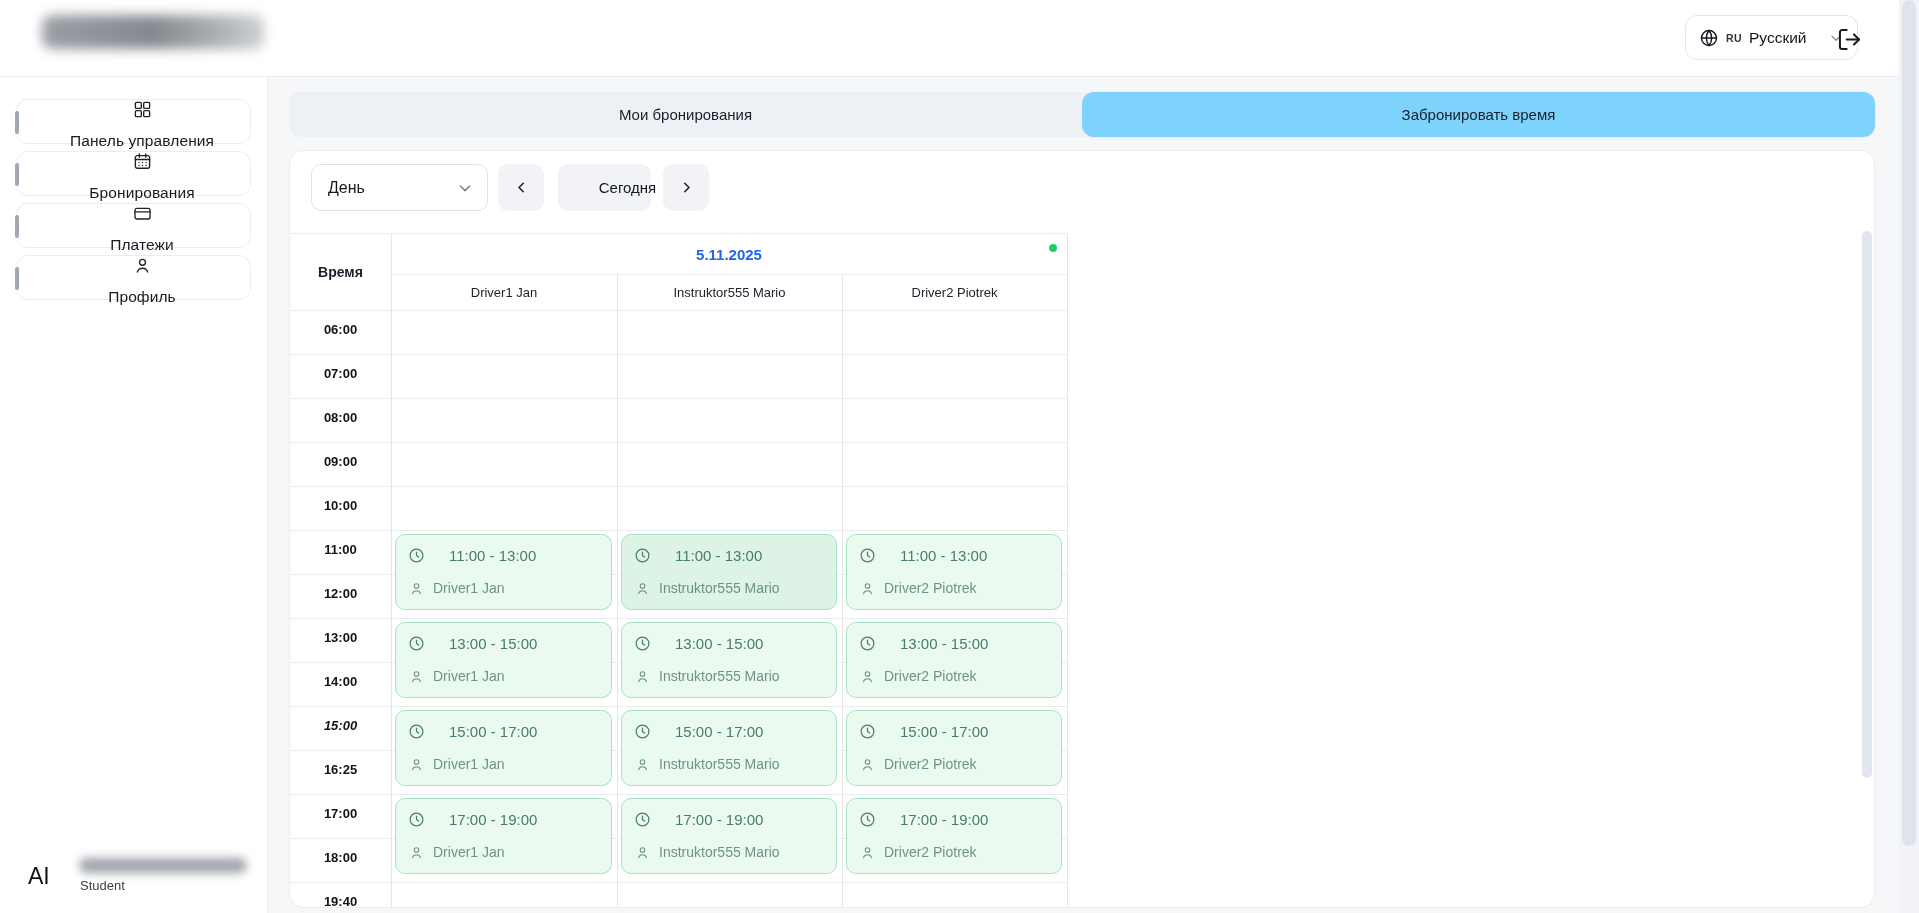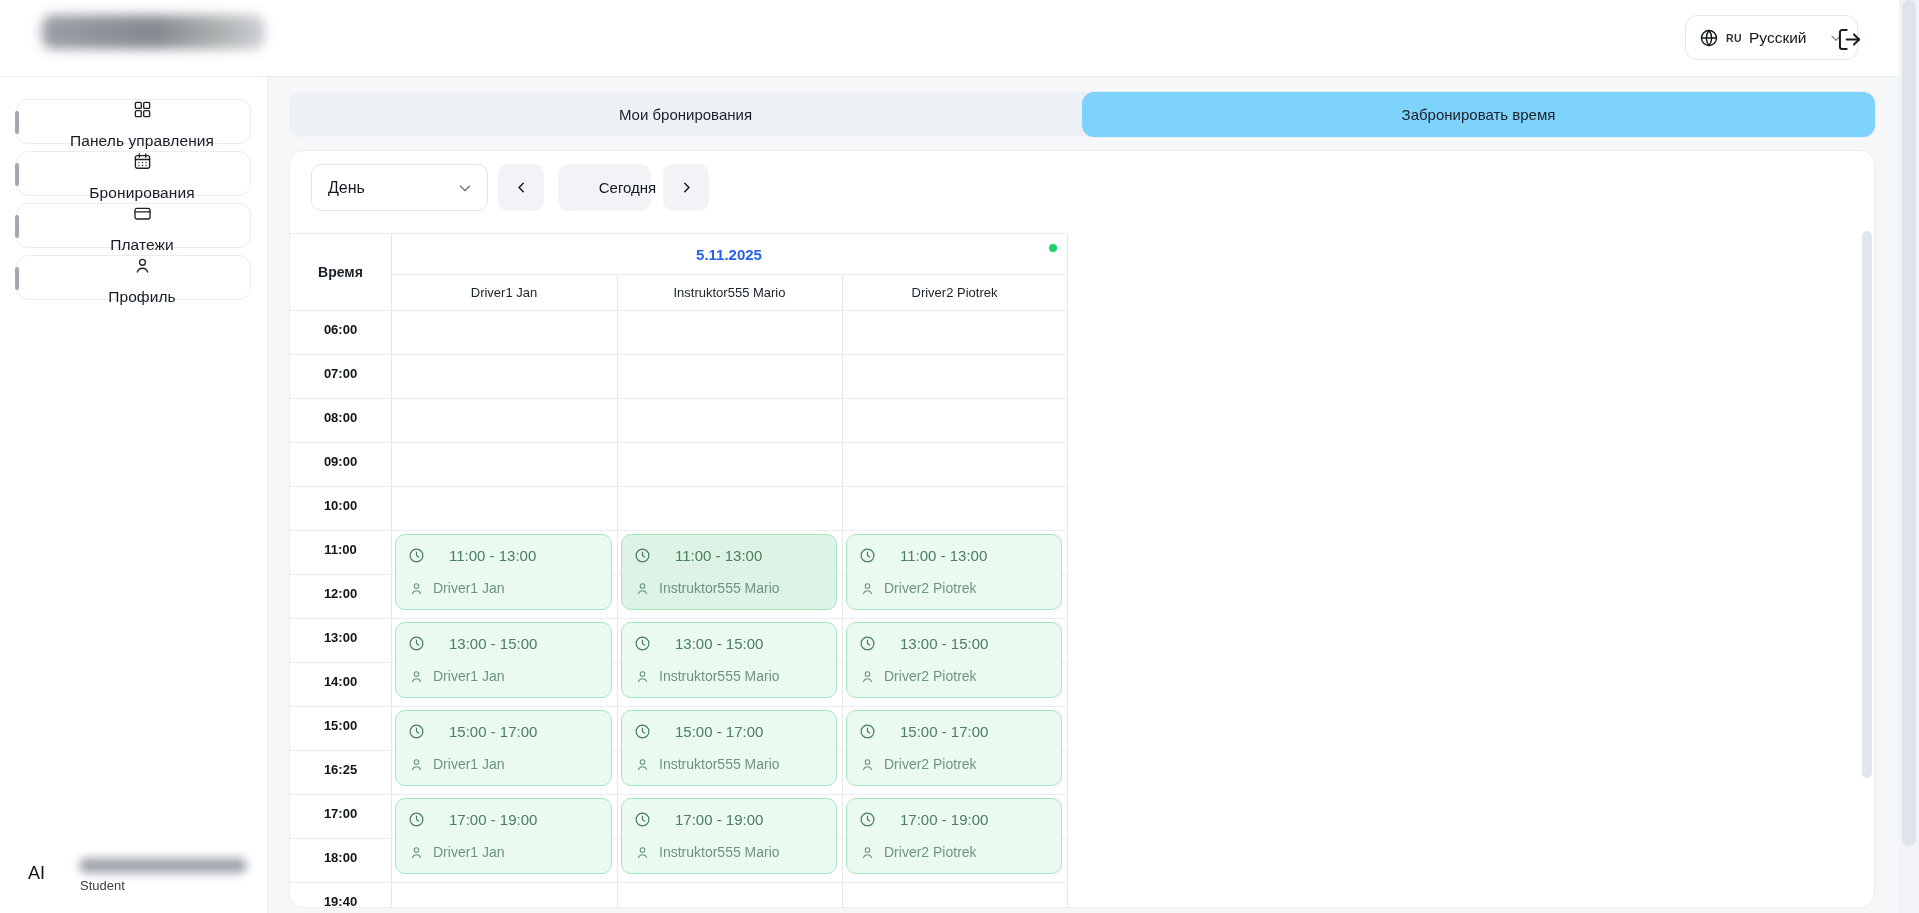--- a/index.html
+++ b/index.html
@@ -26,21 +26,21 @@
   #sidebar { position:absolute; left:0; top:77px; width:268px; height:836px; background:#fff;
              border-right:1px solid #eaedf1; z-index:5; }
   #nav { padding-top:22px; }
   .nav-item { position:relative; margin:0 16px 7px 16px; height:45px; border:1px solid #e9ecf0;
               border-radius:12px; background:#fff; display:flex; align-items:center;
               padding-left:17px; gap:13px; cursor:pointer;flex-direction:column; }
   .nav-accent { position:absolute; left:-2px; top:11px; width:4px; height:23px; border-radius:3px;
                 background:#a2a8b2; }
   .nav-icon { color:#1c222a; }
   .nav-label { font-size:15.5px; font-weight:500; color:#171c24; letter-spacing:.1px; }
-  #user-initials { position:absolute; left:28px; top:786px; font-size:18px; font-weight:500; color:#101419; }
+  #user-initials { position:absolute; left:28px; top:786px; font-size:23px; font-weight:500; color:#101419; }
   #user-name-blur { position:absolute; left:79px; top:781px; width:168px; height:15px; border-radius:8px;
                     background:#878d96; filter:blur(5px); opacity:.8; }
   #user-role { position:absolute; left:80px; top:801px; font-size:13px; color:#3c4148; filter:blur(.6px); }
 
   
   #tabbar { position:absolute; left:289px; top:92px; width:1586px; height:45px; background:#edf0f4;
             border-radius:12px; display:flex; }
   .tab { flex:1; display:flex; align-items:center; justify-content:center; font-size:15px;
          font-weight:500; color:#1a1f28; cursor:pointer; }
   .tab.active { background:#7dd3fc; border-radius:12px; box-shadow:0 0 0 1px #eceff3; }
@@ -225,21 +225,21 @@
       <div class="hour-label" style="top: 264px;">10:00</div>
       <div class="hline" style="left: 0px; top: 252px; width: 778px;"></div>
       <div class="hour-label" style="top: 308px;">11:00</div>
       <div class="hline" style="left: 0px; top: 296px; width: 778px;"></div>
       <div class="hour-label" style="top: 352px;">12:00</div>
       <div class="hline" style="left: 0px; top: 340px; width: 778px;"></div>
       <div class="hour-label" style="top: 396px;">13:00</div>
       <div class="hline" style="left: 0px; top: 384px; width: 778px;"></div>
       <div class="hour-label" style="top: 440px;">14:00</div>
       <div class="hline" style="left: 0px; top: 428px; width: 778px;"></div>
-      <div class="hour-label" style="top: 484px;">15:00</div>
+      <div class="hour-label" style="top: 484px; font-style: italic;">15:00</div>
       <div class="hline" style="left: 0px; top: 472px; width: 778px;"></div>
       <div class="hour-label" style="top: 528px;">16:25</div>
       <div class="hline" style="left: 0px; top: 516px; width: 778px;"></div>
       <div class="hour-label" style="top: 572px;">17:00</div>
       <div class="hline" style="left: 0px; top: 560px; width: 778px;"></div>
       <div class="hour-label" style="top: 616px;">18:00</div>
       <div class="hline" style="left: 0px; top: 604px; width: 778px;"></div>
       <div class="hour-label" style="top: 660px;">19:40</div>
       <div class="hline" style="left: 0px; top: 648px; width: 778px;"></div>
       <div class="booking" style="left: 105px; width: 217px; top: 300px;">

